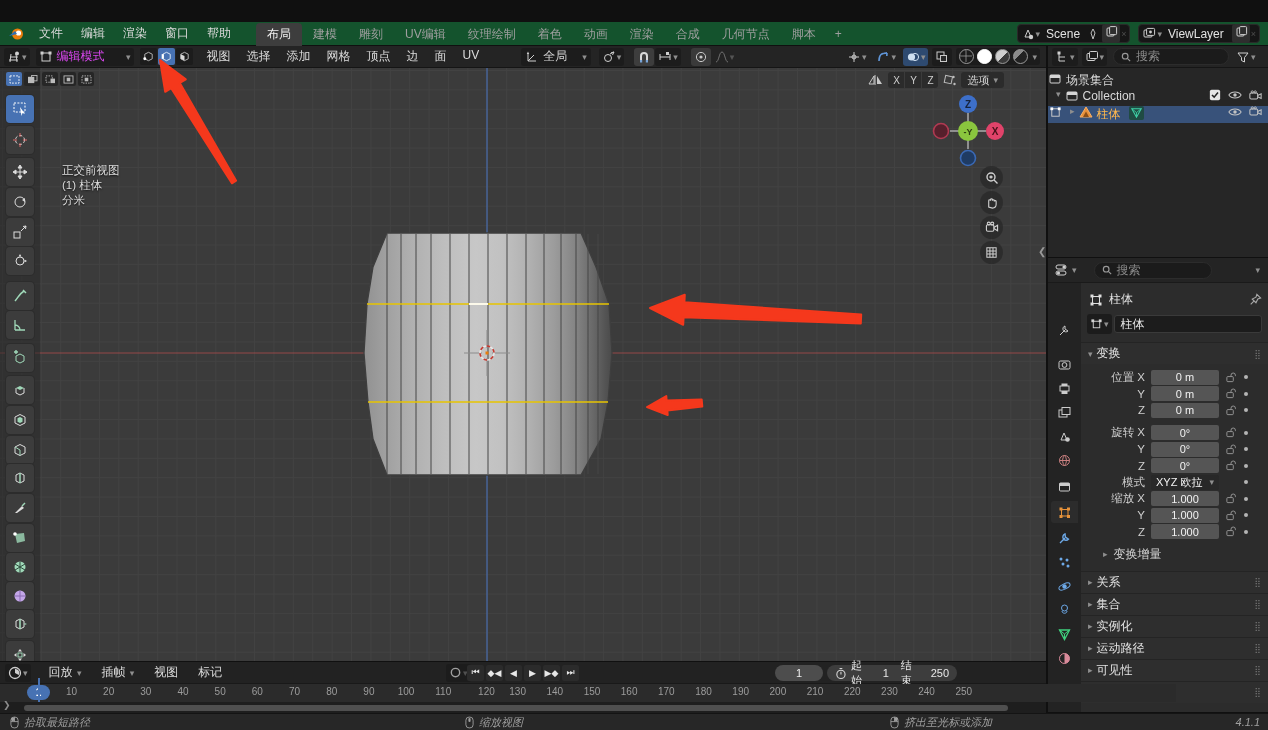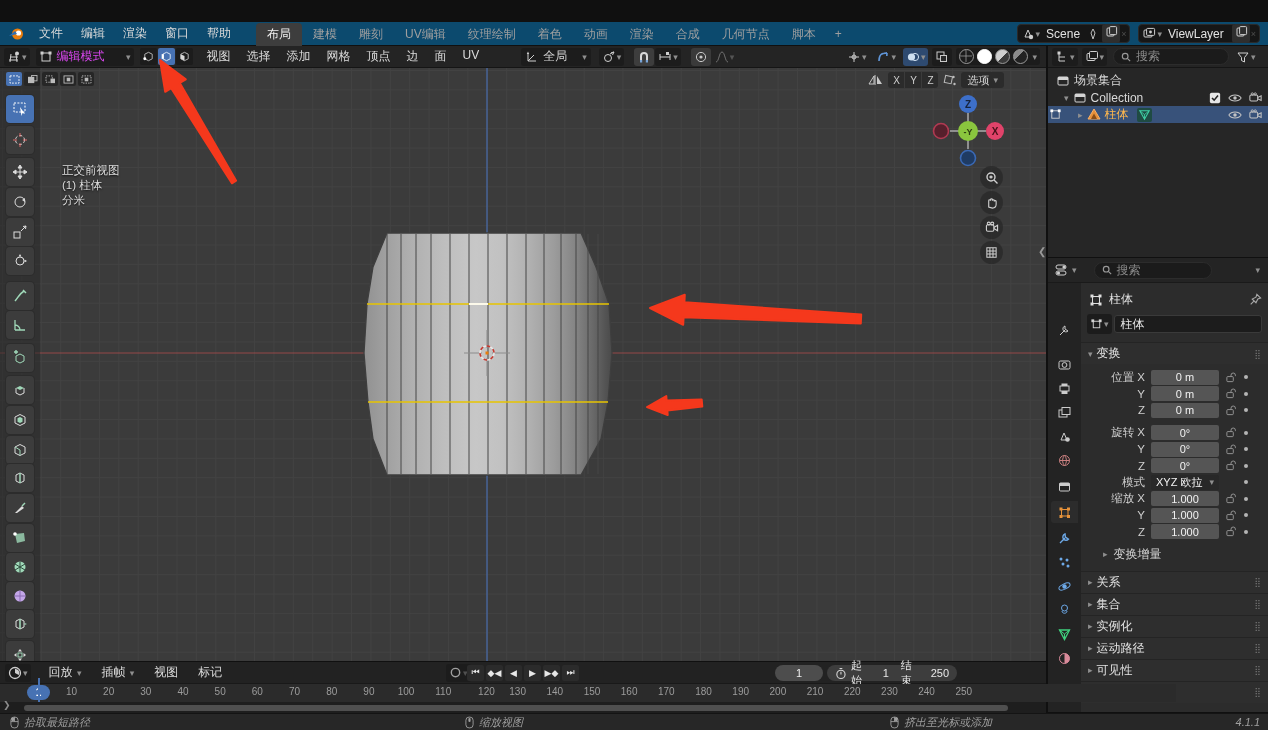--- a/index.html
+++ b/index.html
@@ -7,21 +7,21 @@
   #app{position:relative;width:1268px;height:730px;background:#101010;overflow:hidden;font-size:12px;color:#d5d5d5;}
 
   
   .titlebar{position:absolute;left:0;top:0;width:1268px;height:22px;background:#ececea;display:flex;align-items:center;}
   .traffic{display:flex;gap:8px;margin-left:9px;}
   .tl{width:12px;height:12px;border-radius:50%;}
   .tl.red{background:#ff5f57;}.tl.yellow{background:#febc2e;}.tl.green{background:#28c840;}
   .titlebar .title{position:absolute;left:0;right:0;text-align:center;color:#3b3b3b;font-weight:bold;font-size:12px;}
 
   
-  .topbar{position:absolute;left:0;top:22px;width:1268px;height:24px;background:#0c4a6e;display:flex;align-items:center;border-bottom:1px solid #101010;}
+  .topbar{position:absolute;left:0;top:22px;width:1268px;height:24px;background:#14532d;display:flex;align-items:center;border-bottom:1px solid #101010;}
   .blogo{width:16px;height:16px;margin:0 6px 0 8px;}
   .menu-item{padding:0 9px;color:#d8d8d8;font-size:12px;line-height:23px;}
   .ws-tabs{display:flex;margin-left:16px;height:24px;align-items:flex-end;}
   .ws-tab{padding:3px 11px;color:#9f9f9f;font-size:12px;border-radius:4px 4px 0 0;line-height:17px;}
   .ws-tab.active{background:#3d3d3d;color:#f0f0f0;}
   .ws-add{color:#9f9f9f;padding:3px 8px;}
   .topbar-right{margin-left:auto;display:flex;gap:8px;margin-right:8px;align-items:center;}
   .idwidget{display:flex;align-items:center;background:#161616;border:1px solid #2a2a2a;border-radius:4px;height:19px;padding:0 3px;}
   .idwidget .ival{color:#e2e2e2;padding:0 6px;font-size:12px;}
   .mini-ico{width:14px;height:14px;display:inline-block;}
@@ -61,21 +61,21 @@
   .ts-ico.active{background:#4772b3;}
   .mirror-row{position:absolute;right:42px;top:4px;display:flex;align-items:center;gap:4px;}
   .axbtn{width:16px;height:16px;background:#2b2b2b;color:#cfcfcf;font-size:10px;display:flex;align-items:center;justify-content:center;}
   .axgrp{display:flex;gap:1px;border-radius:3px;overflow:hidden;}
   .optpill{display:flex;align-items:center;background:#2b2b2b;border-radius:3px;height:16px;padding:0 6px;color:#d5d5d5;font-size:11px;gap:3px;}
   .navbtn{position:absolute;left:980px;width:23px;height:23px;border-radius:50%;background:rgba(40,40,40,.75);display:flex;align-items:center;justify-content:center;}
   .sidebar-tab{position:absolute;left:1038px;top:178px;color:#9a9a9a;font-size:10px;}
 
   
   .outliner{position:absolute;left:1048px;top:68px;width:220px;height:189px;background:#262626;font-size:12px;}
-  .orow{display:flex;align-items:center;height:17px;padding-left:8px;gap:4px;color:#d9d9d9;position:relative;}
+  .orow{display:flex;height:17px;gap:4px;color:#d9d9d9;position:relative;}
   .orow .right-icos{position:absolute;right:6px;display:flex;gap:7px;align-items:center;}
   .orow.sel{background:#38527a;}
   .obj-label{color:#ffb84d;}
 
   
   .props{position:absolute;left:1048px;top:258px;width:220px;height:454px;background:#2c2c2c;}
   .props-header{position:absolute;left:0;top:0;width:220px;height:25px;background:#242424;display:flex;align-items:center;border-bottom:1px solid #1a1a1a;}
   .tabcol{position:absolute;left:0;top:25px;width:33px;height:429px;background:#232323;}
   .ptab{position:absolute;left:3px;width:27px;height:22px;display:flex;align-items:center;justify-content:center;border-radius:3px 0 0 3px;}
   .ptab.active{background:#2c2c2c;}

